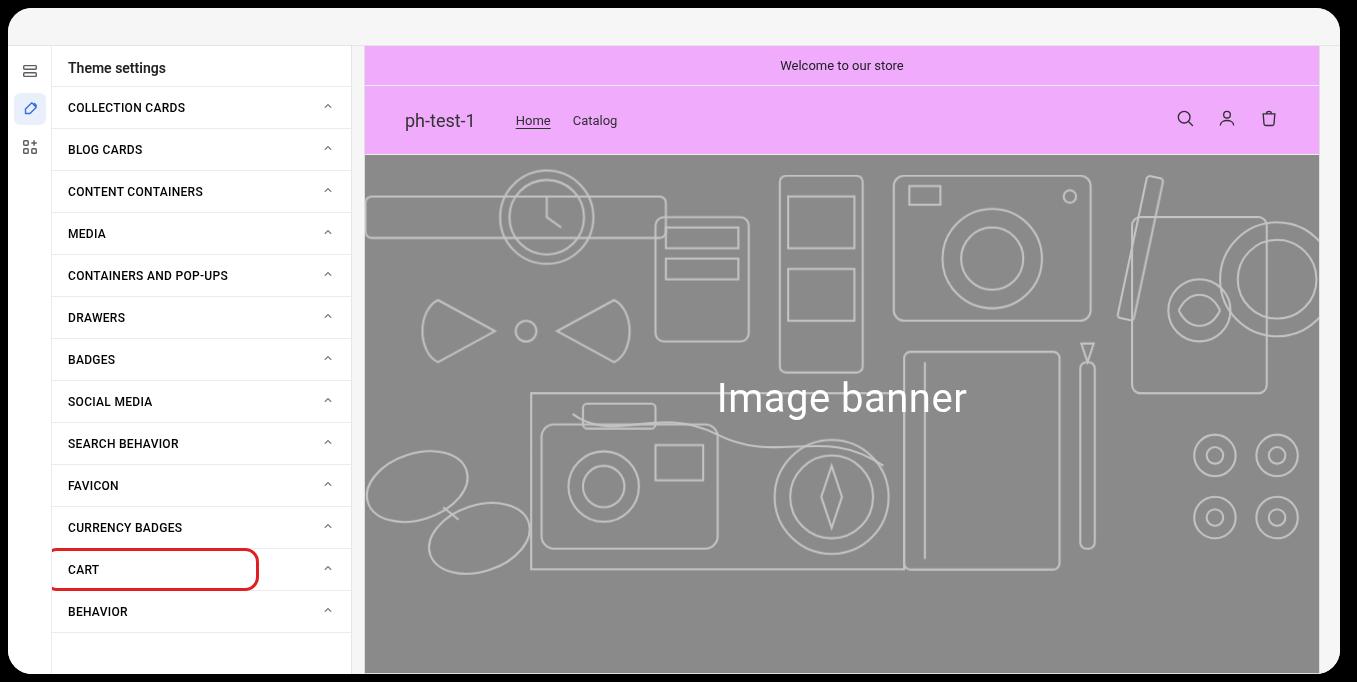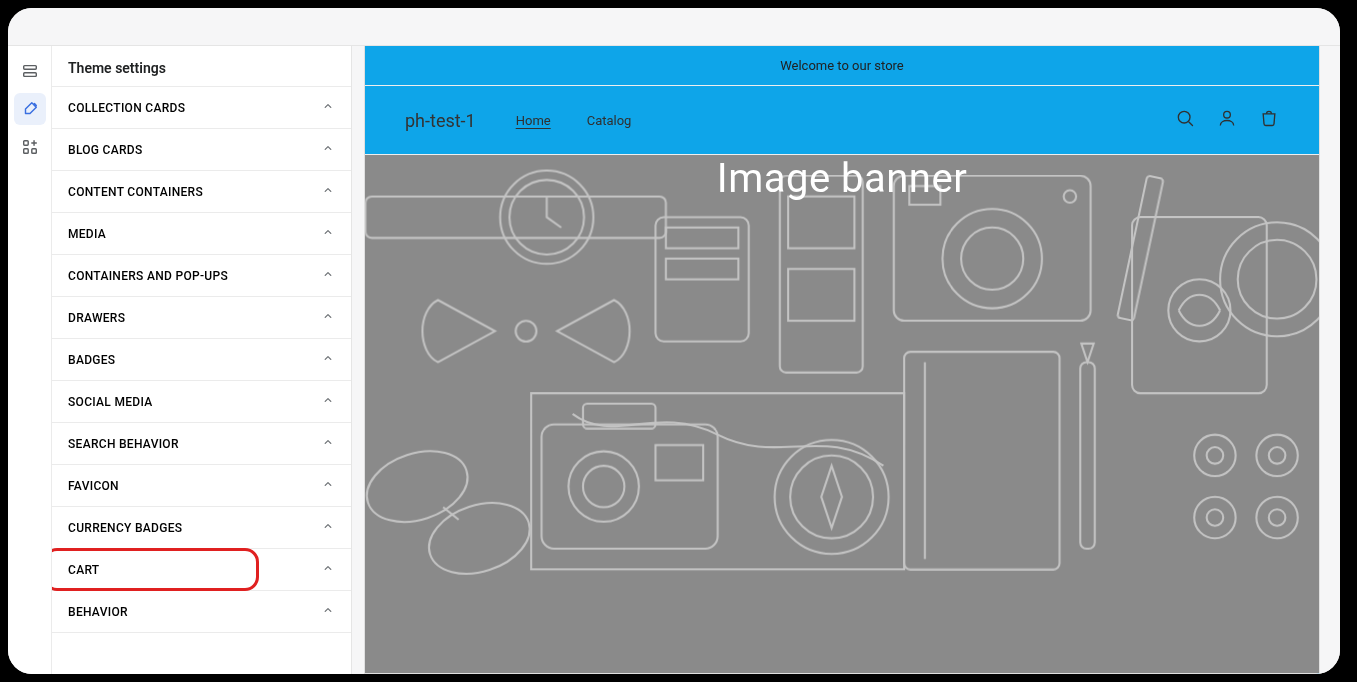--- a/index.html
+++ b/index.html
@@ -102,21 +102,21 @@
   }
   
   .preview-wrap {
     flex: 1;
     background: #f6f6f7;
     display: flex;
     flex-direction: column;
     overflow: hidden;
   }
   .preview-frame {
-    background: #0ea5e9;
+    background: #f0abfc;
     margin: 0 20px 0 12px;
     border: 1px solid #e0e0e0;
     border-top: none;
     flex: 1;
     display: flex;
     flex-direction: column;
     overflow: hidden;
   }
   .announcement {
     text-align: center;
@@ -131,21 +131,21 @@
     padding: 22px 40px;
     border-bottom: 1px solid #eee;
   }
   .store-name {
     font-size: 18px;
     color: #333;
     margin-right: 40px;
   }
   .store-nav {
     display: flex;
-    gap: 36px;
+    gap: 22px;
   }
   .store-nav a {
     font-size: 13px;
     color: #303030;
     text-decoration: none;
     cursor: pointer;
   }
   .store-nav a.active {
     text-decoration: underline;
     text-underline-offset: 3px;
@@ -155,21 +155,21 @@
     display: flex;
     gap: 22px;
     color: #303030;
   }
   .header-icons .hicon { cursor: pointer; }
   .banner {
     flex: 1;
     background: #8a8a8a;
     position: relative;
     display: flex;
-    align-items: flex-start;
+    align-items: center;
     justify-content: center;
     overflow: hidden;
   }
   .banner-text {
     color: #fff;
     font-size: 40px;
     font-weight: 400;
     margin-bottom: 32px;
     letter-spacing: 0.5px;
     z-index: 2;

